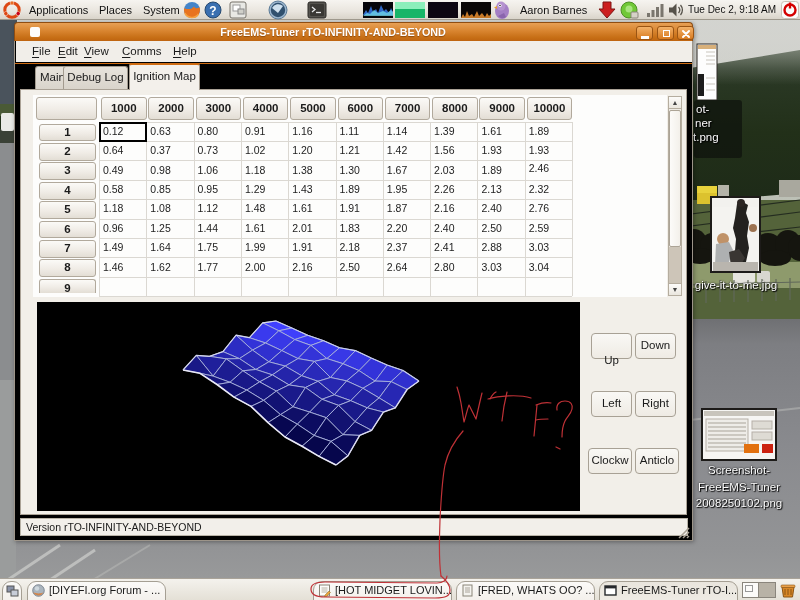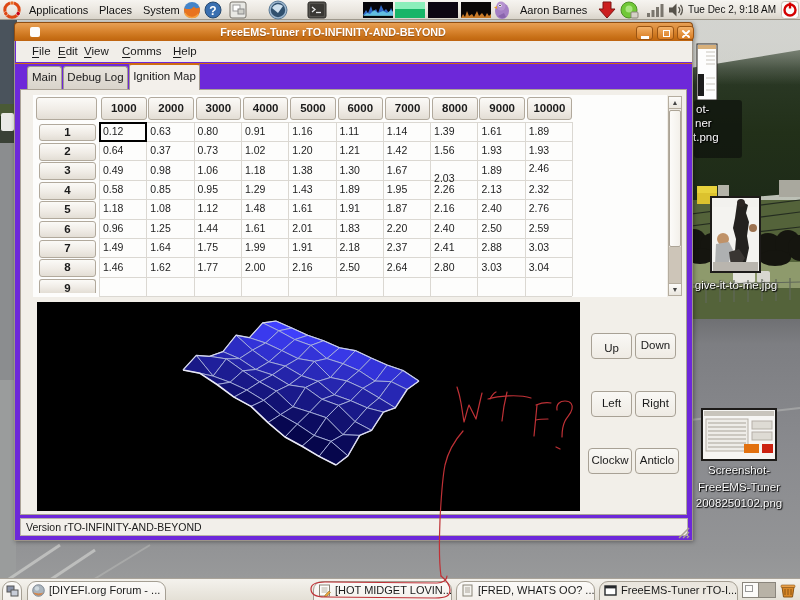--- a/index.html
+++ b/index.html
@@ -23,21 +23,21 @@
 .tbtn .lbl { position:absolute; left:21px; top:2px; }
 .ticon { position:absolute; left:4px; top:2px; width:13px; height:13px; }
 #win { left:14px; top:22px; width:679px; height:519px; z-index:40; filter:drop-shadow(1px 1px 2px rgba(0,0,0,.35)); }
 #titlebar { left:0; top:0; width:679px; height:19px;
   background:linear-gradient(#e7a055, #d8842f 45%, #c76f16 80%, #bf6410);
   border:1px solid #8f4d12; border-bottom:none; border-radius:4px 4px 0 0; }
 #titlebar .t { position:absolute; left:-41px; right:0; top:3px; text-align:center;
   font-size:10.8px; font-weight:bold; color:#fff; text-shadow:0 1px 1px rgba(90,40,0,.55); }
 .wbtn { position:absolute; top:3px; width:17px; height:14px; border:1px solid #9a5413;
   border-radius:3px; background:linear-gradient(#f3b169,#d87b20); }
-#winbody { left:0; top:19px; width:679px; height:500px; background:#6d28d9;
+#winbody { left:0; top:19px; width:679px; height:500px; background:#000000;
   border:1px solid #9c9489; border-top:none; }
 #menubar { position:absolute; left:1px; top:0px; width:676px; height:21px; background:#f1eee9; }
 .mitem { position:absolute; top:4px; font-size:11.5px; color:#1a1a1a; }
 .mitem u { text-decoration:underline; text-underline-offset:1.5px; }
 #nbline { position:absolute; left:0px; top:21.5px; width:677px; height:1.5px; background:#cf6c12; }
 .tab { position:absolute; font-size:11.5px; color:#1a1a1a; text-align:center; }
 .tab.inactive { top:25px; height:23px; background:linear-gradient(#e7e3dc,#d9d4cb);
   border:1px solid #a39b8f; border-bottom:none; border-radius:3px 3px 0 0; padding-top:4px; }
 .tab.active { top:22px; height:27px; background:#f3f0eb; border:1px solid #a39b8f;
   border-bottom:none; border-top:2px solid #cf6c12; border-radius:3px 3px 0 0; padding-top:5px; z-index:3; }
@@ -367,21 +367,21 @@
  </div>
  <div class="abs" id="winbody">
   <div id="menubar">
    <div class="mitem" style="left:16px;"><u>F</u>ile</div>
    <div class="mitem" style="left:42px;"><u>E</u>dit</div>
    <div class="mitem" style="left:68px;"><u>V</u>iew</div>
    <div class="mitem" style="left:106px;"><u>C</u>omms</div>
    <div class="mitem" style="left:157px;"><u>H</u>elp</div>
   </div>
   <div id="nbline"></div>
-  <div class="tab inactive" style="left:12px;width:35px;">Main</div>
+  <div class="tab inactive" style="left:20px;width:35px;">Main</div>
   <div class="tab inactive" style="left:48px;width:65px;">Debug Log</div>
   <div class="tab active" style="left:114px;width:71px;">Ignition Map</div>
   <div class="abs" id="nbbody">
 <div class="abs" style="left:12.0px;top:5.0px;width:634px;height:202px;background:#fdfdfc;"></div>
 <div class="gridline" style="left:78.0px;top:31.5px;width:1px;height:174px;"></div>
 <div class="gridline" style="left:125.3px;top:31.5px;width:1px;height:174px;"></div>
 <div class="gridline" style="left:172.6px;top:31.5px;width:1px;height:174px;"></div>
 <div class="gridline" style="left:219.9px;top:31.5px;width:1px;height:174px;"></div>
 <div class="gridline" style="left:267.2px;top:31.5px;width:1px;height:174px;"></div>
 <div class="gridline" style="left:314.5px;top:31.5px;width:1px;height:174px;"></div>
@@ -440,21 +440,21 @@
 <div class="cellv" style="left:413.1px;top:54.1px;">1.56</div>
 <div class="cellv" style="left:460.4px;top:54.1px;">1.93</div>
 <div class="cellv" style="left:507.7px;top:54.1px;">1.93</div>
 <div class="cellv" style="left:82.0px;top:73.5px;">0.49</div>
 <div class="cellv" style="left:129.3px;top:73.5px;">0.98</div>
 <div class="cellv" style="left:176.6px;top:73.5px;">1.06</div>
 <div class="cellv" style="left:223.9px;top:73.5px;">1.18</div>
 <div class="cellv" style="left:271.2px;top:73.5px;">1.38</div>
 <div class="cellv" style="left:318.5px;top:73.5px;">1.30</div>
 <div class="cellv" style="left:365.8px;top:73.5px;">1.67</div>
-<div class="cellv" style="left:413.1px;top:73.5px;margin-top:8px;">2.03</div>
+<div class="cellv" style="left:413.1px;top:73.5px;">2.03</div>
 <div class="cellv" style="left:460.4px;top:73.5px;">1.89</div>
 <div class="cellv" style="left:507.7px;top:72px;">2.46</div>
 <div class="cellv" style="left:82.0px;top:92.9px;">0.58</div>
 <div class="cellv" style="left:129.3px;top:92.9px;">0.85</div>
 <div class="cellv" style="left:176.6px;top:92.9px;">0.95</div>
 <div class="cellv" style="left:223.9px;top:92.9px;">1.29</div>
 <div class="cellv" style="left:271.2px;top:92.9px;">1.43</div>
 <div class="cellv" style="left:318.5px;top:92.9px;">1.89</div>
 <div class="cellv" style="left:365.8px;top:92.9px;">1.95</div>
 <div class="cellv" style="left:413.1px;top:92.9px;">2.26</div>
@@ -574,21 +574,21 @@
 <polygon points="302.0,447.3 319.0,457.4 331.0,442.4 314.2,436.5" fill="rgb(6,6,76)" stroke="rgb(172,180,224)" stroke-width="0.9"></polygon>
 <polygon points="319.0,457.4 336.0,466.0 347.9,456.9 331.0,442.4" fill="rgb(6,6,76)" stroke="rgb(172,180,224)" stroke-width="0.9"></polygon>
 <polyline points="183.0,371.0 200.0,374.3 217.0,385.5 234.0,398.1 251.0,407.4 268.0,423.6 285.0,438.0 302.0,447.3 319.0,457.4 336.0,466.0" fill="none" stroke="#e9e9f6" stroke-width="1.6"></polyline>
 <polyline points="336.0,466.0 347.9,456.9 359.7,436.4 371.6,431.4 383.4,413.1 395.3,408.8 407.1,390.5 419.0,382.0" fill="none" stroke="#dcdcf0" stroke-width="1.4"></polyline>
 <polyline points="276.0,322.0 291.9,329.0 307.8,336.3 323.7,341.7 339.6,348.7 355.4,351.6 371.3,359.1 387.2,366.1 403.1,371.5 419.0,382.0" fill="none" stroke="#c8cdeb" stroke-width="1.1"></polyline>
 <polyline points="183.0,371.0 196.3,356.4 209.6,357.3 222.9,352.6 236.1,336.2 249.4,338.7 262.7,323.9 276.0,322.0" fill="none" stroke="#d5d8ee" stroke-width="1.2"></polyline>
 </g>
     </svg>
    </div>
 
-   <div class="mbtn" style="left:570px;top:243px;width:41px;height:26px;padding-top:8px;">Up</div>
+   <div class="mbtn" style="left:570px;top:243px;width:41px;height:26px;padding-top:20px;">Up</div>
    <div class="mbtn" style="left:614px;top:243px;width:41px;height:26px;padding-top:5px;">Down</div>
    <div class="mbtn" style="left:570px;top:301px;width:41px;height:26px;padding-top:5px;">Left</div>
    <div class="mbtn" style="left:614px;top:301px;width:41px;height:26px;padding-top:5px;">Right</div>
    <div class="mbtn" style="left:567px;top:358px;width:44px;height:26px;padding-top:5px;">Clockw</div>
    <div class="mbtn" style="left:614px;top:358px;width:44px;height:26px;padding-top:5px;">Anticlo</div>
   </div>
   <div id="statusbar">Version rTO-INFINITY-AND-BEYOND</div>
   <svg class="abs" style="left:662px;top:485px;" width="14" height="14">
    <g stroke="#a9a195" stroke-width="1.5">
     <line x1="12" y1="2" x2="2" y2="12"></line>

